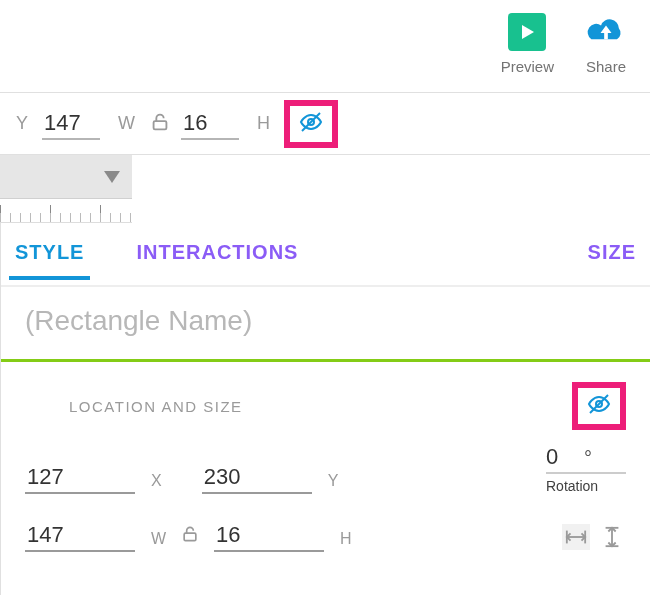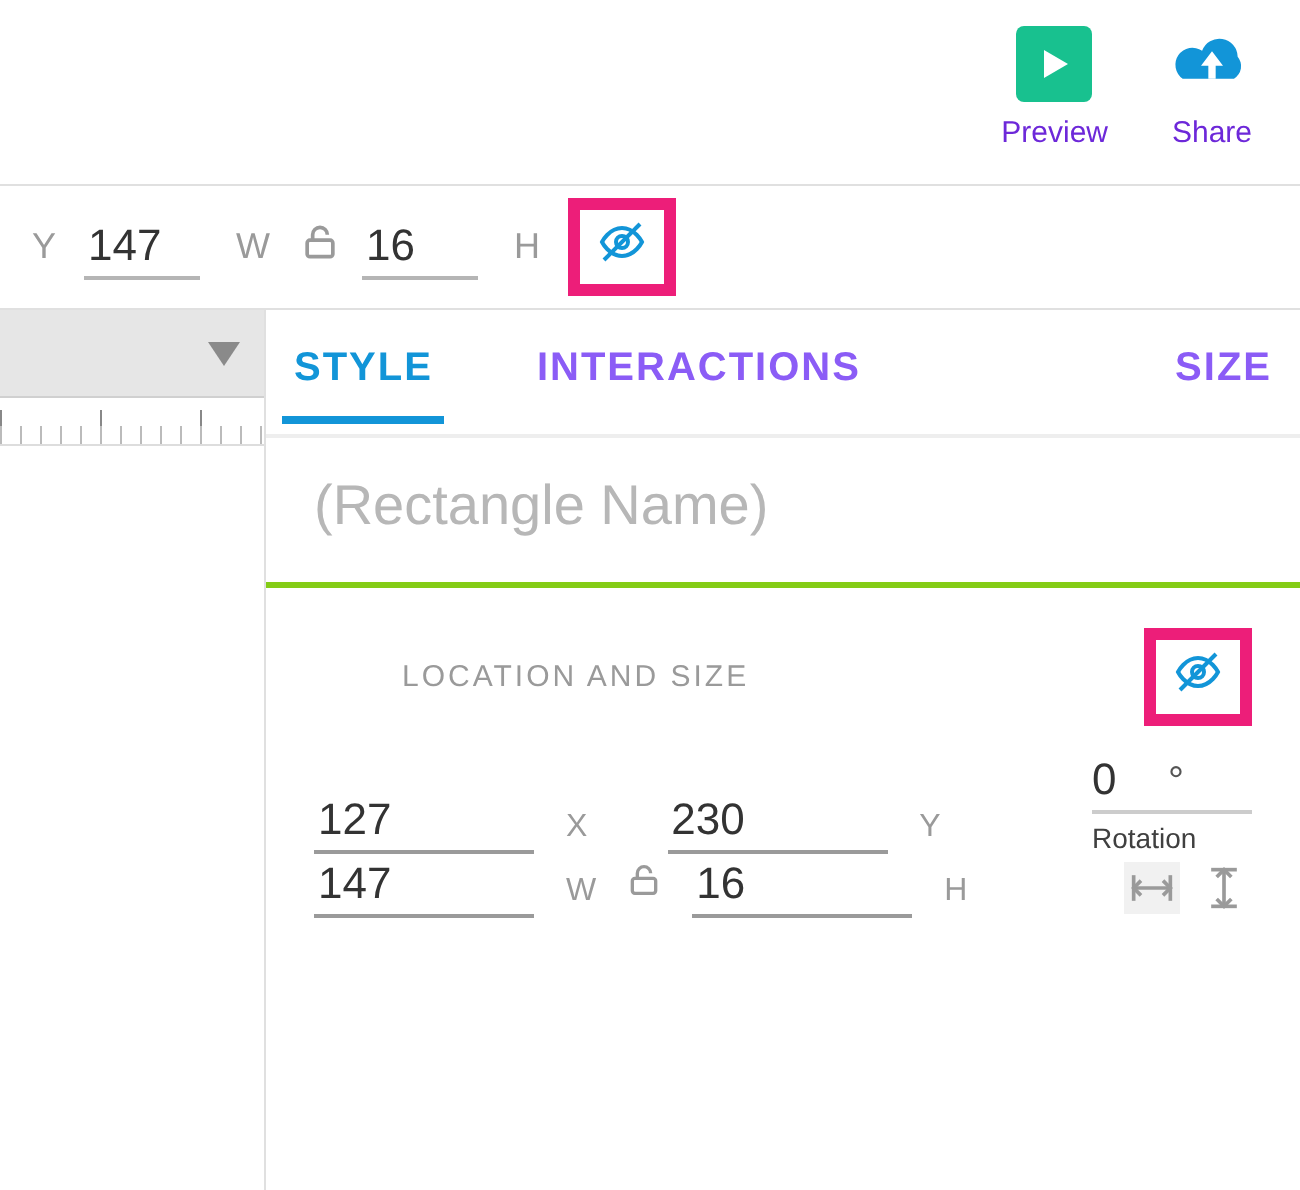--- a/index.html
+++ b/index.html
@@ -2,39 +2,39 @@
 <html><head>
 <meta charset="utf-8">
 <style>
   * { box-sizing: border-box; margin: 0; padding: 0; }
   html, body { width: 650px; height: 595px; font-family: -apple-system, "Segoe UI", Arial, sans-serif; background: #fff; color: #4a4a4a; overflow: hidden; }
 
   
   .top-actions { height: 92px; display:flex; align-items:flex-start; justify-content:flex-end; padding:10px 22px 0 0; gap:30px; }
   .top-action { display:flex; flex-direction:column; align-items:center; gap:4px; cursor:pointer; }
   .top-action .glyph { width:44px; height:44px; display:flex; align-items:center; justify-content:center; }
-  .top-action .label { font-size:15px; color:#6d28d9; }
+  .top-action .label { font-size:15px; color:#737373; }
   .play-tile { width:38px; height:38px; background:#18c18f; border-radius:4px; display:flex; align-items:center; justify-content:center; }
   .play-tile svg { fill:#fff; }
   .cloud svg { fill:#1295d8; }
 
   .top-divider { border:none; border-top:1px solid #e0e0e0; }
 
   
   .quickbar { height:62px; display:flex; align-items:center; padding-left:8px; gap:10px; border-bottom:1px solid #e0e0e0; }
   .quickbar .mini-label { font-size:18px; color:#9a9a9a; margin:0 4px 0 8px; }
   .mini-input { font-size:22px; color:#333; border:none; border-bottom:2px solid #b5b5b5; background:transparent; width:58px; text-align:left; padding:2px 2px; }
   .mini-input.wide { width:58px; }
   .lock-glyph svg { stroke:#9a9a9a; }
 
   .highlight-box { border:6px solid #ed1e79; padding:4px 6px; display:inline-flex; align-items:center; }
   .eye-off svg { stroke:#1295d8; }
 
   
-  .workspace { display:flex; height: calc(595px - 92px - 1px - 62px); }
+  .workspace { display:flex; height: calc(595px - 92px - 1px - 62px); flex-direction: column; }
   .canvas-strip { width:132px; background:#fff; display:flex; flex-direction:column; }
   .canvas-header { height:44px; background:#e6e6e6; border-bottom:1px solid #d0d0d0; display:flex; align-items:center; justify-content:flex-end; padding-right:12px; }
   .canvas-header svg { fill:#8a8a8a; }
   .ruler { height:24px; border-bottom:1px solid #ddd; background:#fff; position:relative; overflow:hidden; }
   .ruler::before { content:""; position:absolute; inset:0;
     background-image: repeating-linear-gradient(to right, #bbb 0, #bbb 1px, transparent 1px, transparent 10px),
                       repeating-linear-gradient(to right, #888 0, #888 1px, transparent 1px, transparent 50px);
     background-position: 0 14px, 0 6px;
     background-size: 10px 10px, 50px 18px;
     background-repeat: repeat-x, repeat-x;
@@ -47,21 +47,21 @@
   .tabs .spacer { flex:1; }
 
   .name-block { padding:18px 24px 22px 24px; border-bottom:3px solid #84cc16; }
   .name-field { width:100%; font-size:28px; color:#b7b7b7; border:none; background:transparent; }
   .name-field::placeholder { color:#b7b7b7; }
 
   .section { padding:20px 24px 10px 24px; }
   .section-head { display:flex; align-items:center; justify-content:space-between; margin-bottom:14px;margin-left:44px; }
   .section-title { font-size:15px; letter-spacing:1.5px; color:#9a9a9a; }
 
-  .dim-rows { display:flex; flex-direction:column; }
+  .dim-rows { display:flex; flex-direction:column; gap:26px; }
   .dim-row { display:flex; align-items:flex-end; gap:10px; }
   .dim-input { font-size:22px; color:#333; border:none; border-bottom:2px solid #9a9a9a; background:transparent; width:110px; padding:2px 2px; }
   .dim-suffix { font-size:16px; color:#9a9a9a; margin-left:6px; align-self:flex-end; padding-bottom:4px; }
   .deg { font-size:20px; color:#555; margin-left:6px; }
   .rotation-cell { display:flex; flex-direction:column; align-items:flex-start; }
   .rotation-row { display:flex; align-items:flex-end; }
   .rotation-value { font-size:22px; color:#333; width:32px; border:none; background:transparent; }
   .rotation-label { font-size:14px; color:#404040; margin-top:4px; }
   .rotation-underline { border-bottom:2px solid #ccc; margin-top:2px; width:80px; }
 

